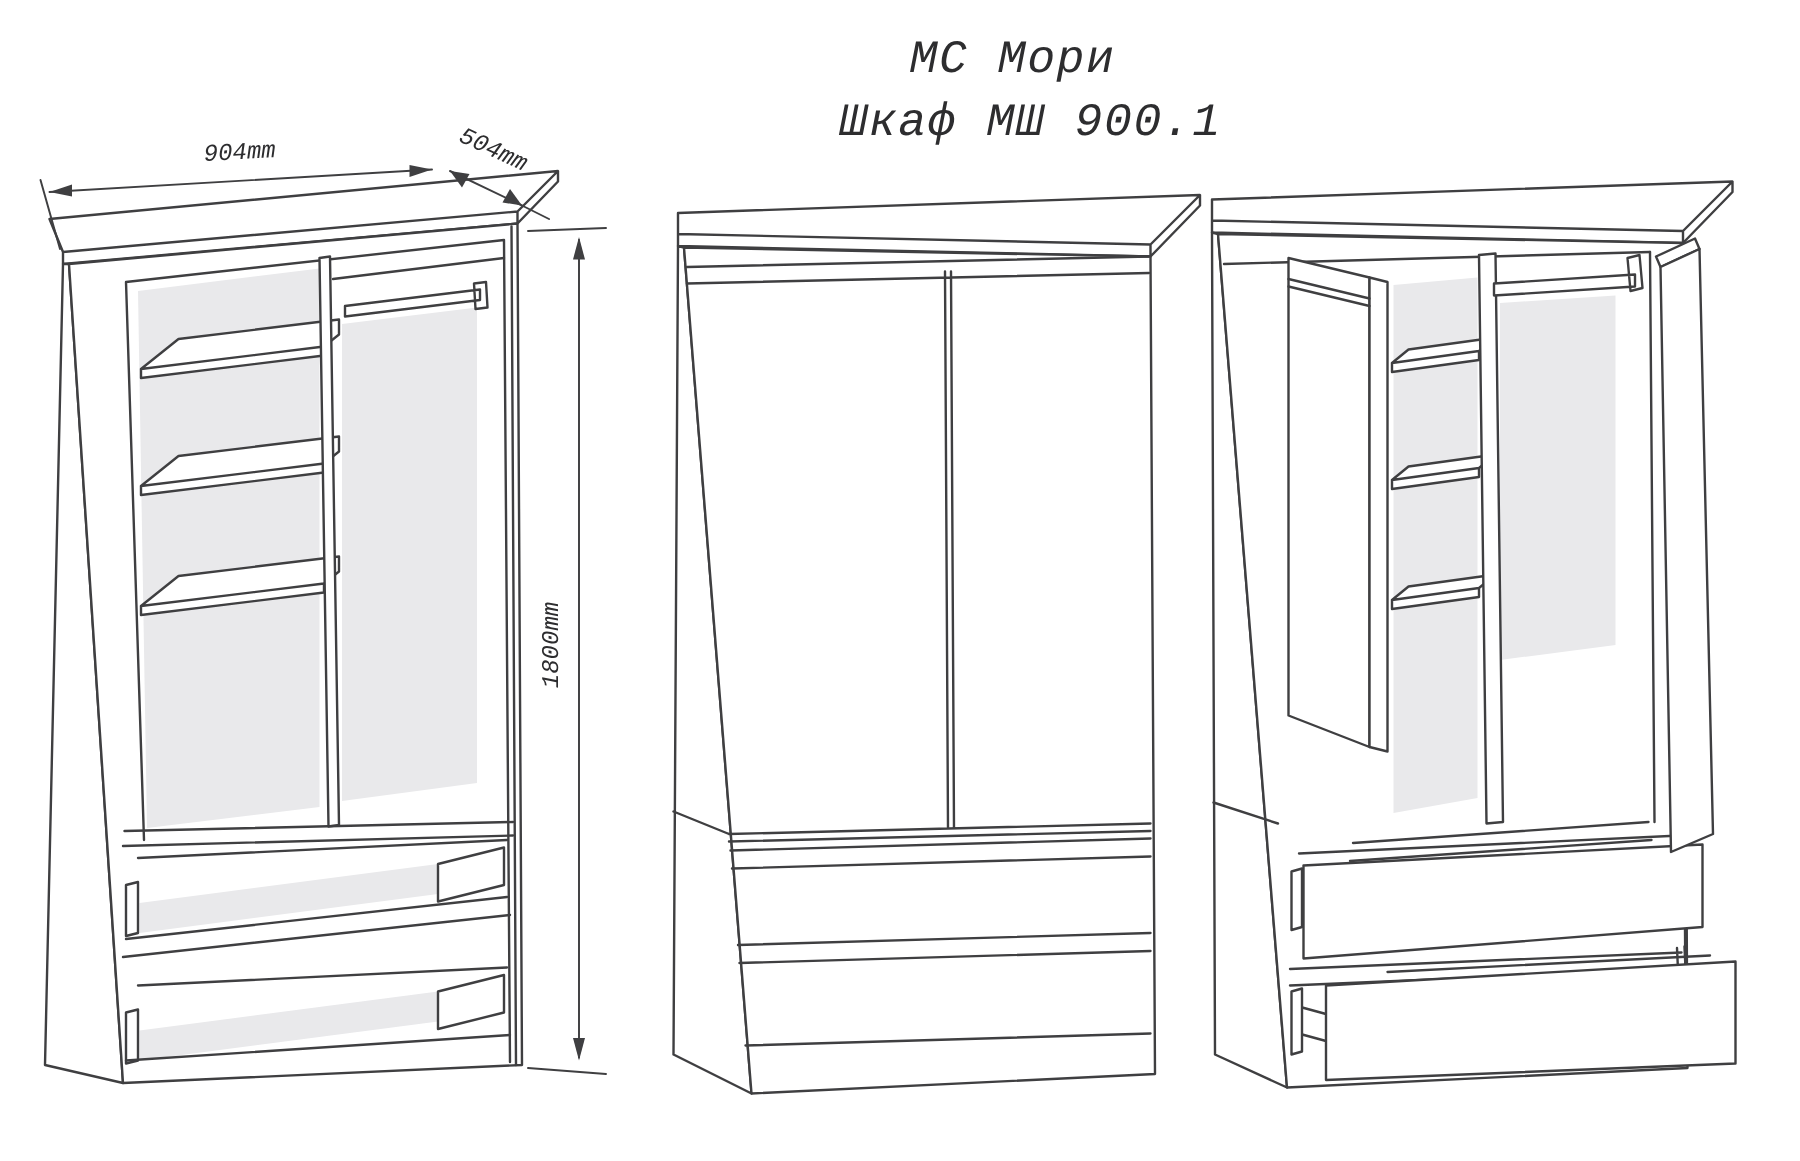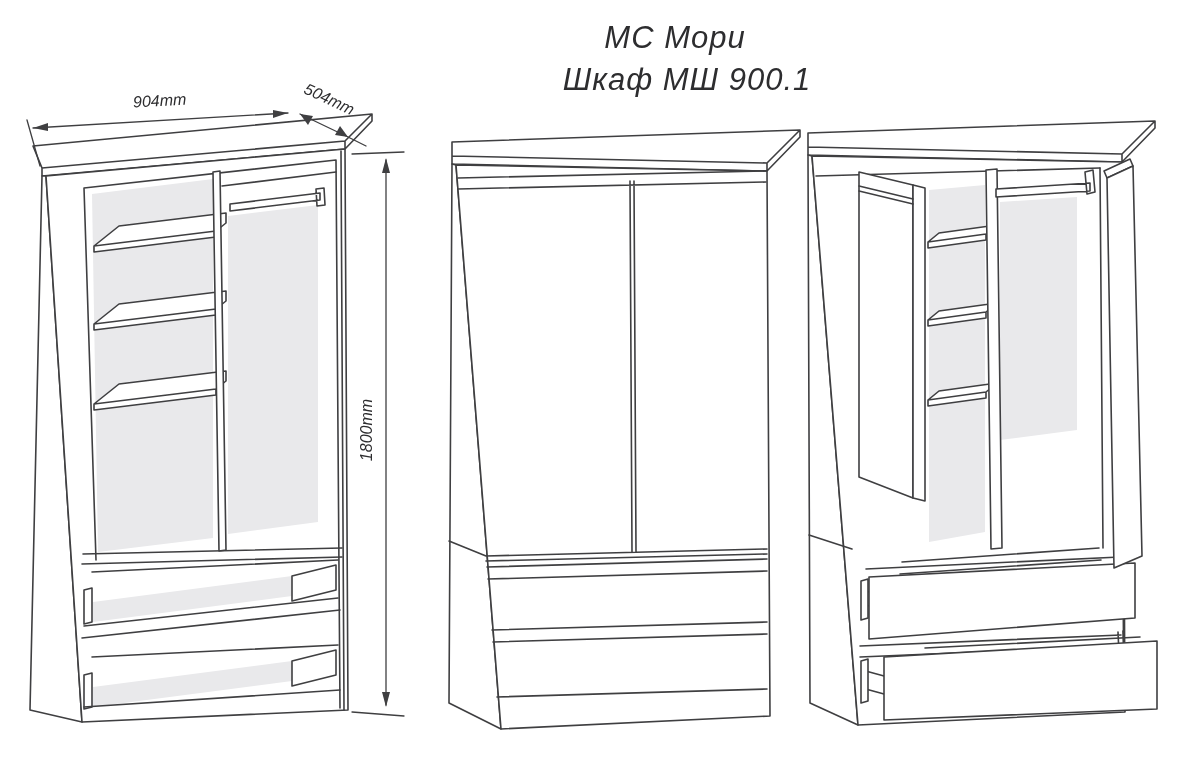--- a/index.html
+++ b/index.html
@@ -1,17 +1,17 @@
 <!DOCTYPE html>
 <html style="--line: #3f3f41; --panel: #e9e9eb; --background: #ffffff; --text: #2d2d2f;"><head>
 <meta charset="utf-8">
 <style>
   html,body{margin:0;padding:0;background:#fff;}
   .page{position:relative;width:1200px;height:774px;background:var(--background,#fff);overflow:hidden;
-        font-family:Liberation Sans, sans-serif;}
+        font-family:Liberation Mono, monospace;}
   svg{display:block;}
   svg path, svg polygon, svg line{stroke:var(--line,#3f3f41);stroke-width:1.6;fill:none;
         stroke-linejoin:round;stroke-linecap:round;}
   svg .face{fill:var(--background,#fff);}
   svg .panel{fill:var(--panel,#e9e9eb);stroke:none;}
   svg .dim{stroke-width:1.3;}
   svg .arrow{fill:var(--line,#3f3f41);stroke:none;}
   svg text{stroke:none;fill:var(--text,#2d2d2f);font-style:italic;}
   svg .title-text{font-size:31px;letter-spacing:1px;}
   svg .dim-text{font-size:16px;}

